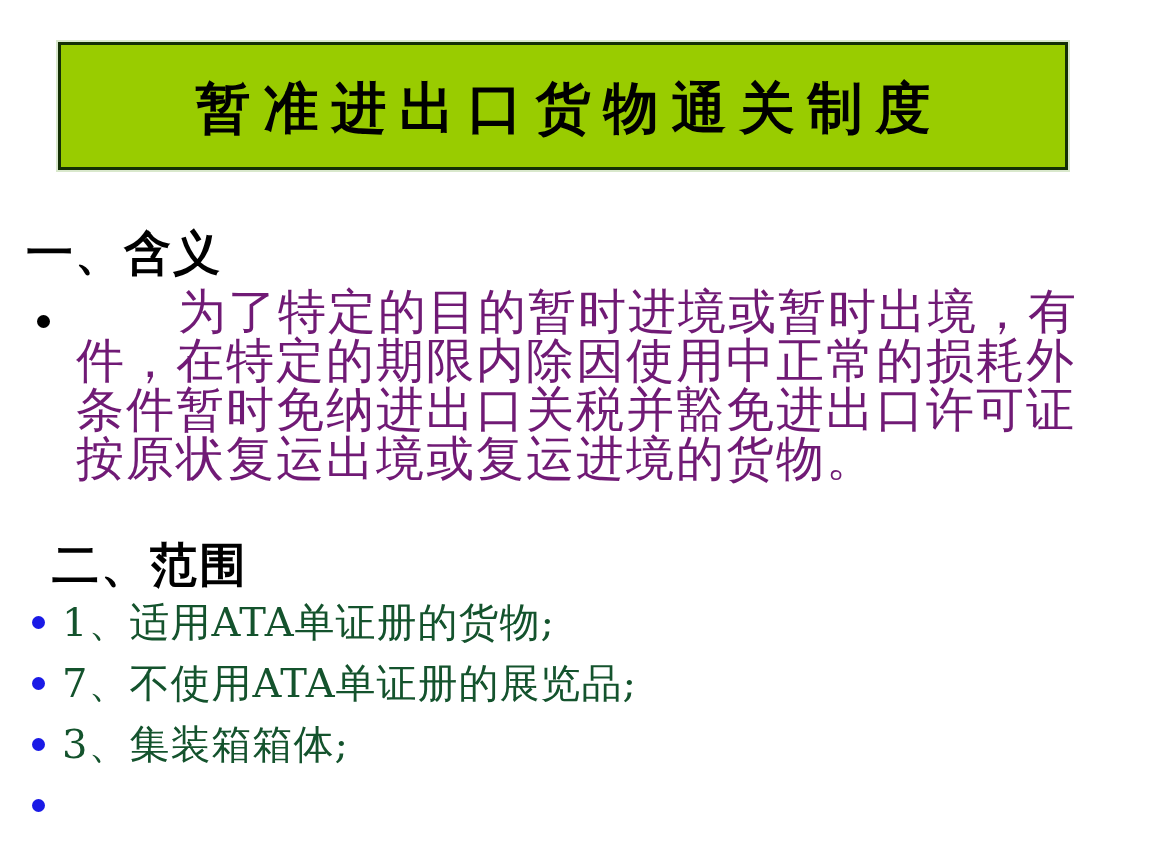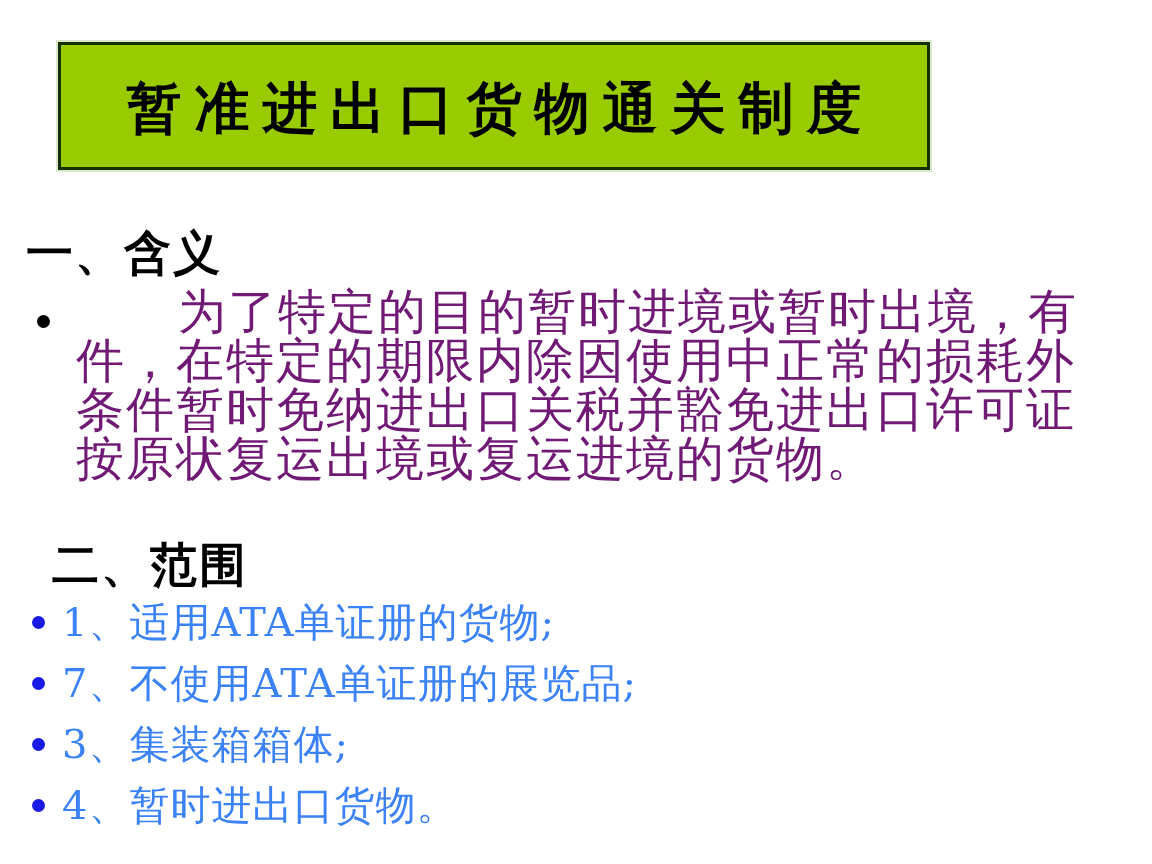--- a/index.html
+++ b/index.html
@@ -15,21 +15,21 @@
     overflow: hidden;
     font-family: "DejaVu Serif", "Liberation Serif", serif;
     color: #000000;
   }
 
   
   .title-box {
     position: absolute;
     left: 58px;
     top: 42px;
-    width: 872px;
+    width: 1010px;
     height: 128px;
     box-sizing: border-box;
     background: #99CC00;
     border: 3px solid #143005;
     outline: 2px solid #d9e8cc;
     display: flex;
     align-items: center;
     justify-content: center;
   }
   .title-text {
@@ -84,21 +84,21 @@
   }
   .scope-item {
     display: flex;
     align-items: center;
     height: 40px;
     margin-bottom: 21px;
     font-size: 40px;
     font-weight: 500;
     letter-spacing: 1px;
     white-space: nowrap;
-    color: #3b82f6;
+    color: #14532d;
   }
   .scope-dot {
     flex: none;
     width: 13px;
     height: 13px;
     border-radius: 50%;
     background: #1a1ae6;
     margin-right: 17px;
   }
 </style>
@@ -132,17 +132,16 @@
     <div class="scope-item">
       <span class="scope-dot"></span>
       <span>7、不使用ATA单证册的展览品;</span>
     </div>
     <div class="scope-item">
       <span class="scope-dot"></span>
       <span>3、集装箱箱体;</span>
     </div>
     <div class="scope-item">
       <span class="scope-dot"></span>
-      <span>4、暂时进出口货物。</span>
     </div>
   </div>
 
 </div>
 
 </body></html>

